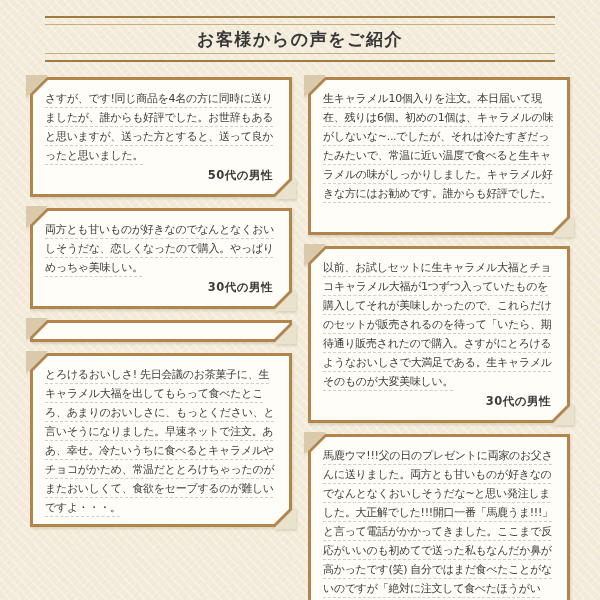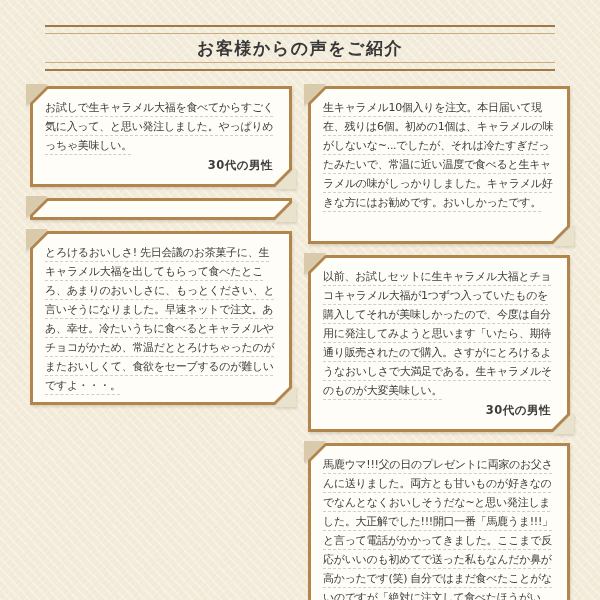--- a/index.html
+++ b/index.html
@@ -16,21 +16,21 @@
   html,body{width:600px;height:600px;}
   body{
     font-family:"DejaVu Sans","Liberation Sans",sans-serif;
     background-color:var(--background);
     background-image:
       repeating-linear-gradient(47deg, rgba(255,255,255,0.30) 0 2px, rgba(0,0,0,0) 2px 7px),
       repeating-linear-gradient(-43deg, rgba(180,160,120,0.05) 0 1px, rgba(0,0,0,0) 1px 5px);
     color:var(--text);
     overflow:hidden;
   }
-  .header{padding-top:25px;border-radius:25px;}
+  .header{padding-top:16px;border-radius:25px;}
   .rule-top{margin:0 45px;height:9px;border-top:2px solid var(--rule-dark);border-bottom:1px solid var(--rule-light);}
   .page-title{
     text-align:center;font-size:17px;font-weight:bold;color:#383838;
     letter-spacing:1.5px;margin:3px 0 2px;
   }
   .rule-bottom{margin:0 45px 15px;height:9px;border-top:1px solid var(--rule-light);border-bottom:2px solid var(--rule-dark);}
 
   .columns{display:flex;gap:16px;padding:0 30px;align-items:flex-start;}
   .column{flex:1 1 0;min-width:0;}
 
@@ -73,21 +73,29 @@
   <h1 class="page-title">お客様からの声をご紹介</h1>
   <div class="rule-bottom"></div>
 </div>
 
 <div class="columns">
 
   <div class="column">
     <div class="card">
       <div class="card-border">
         <div class="card-inner">
-          <p class="note-text">お試しで生キャラメル大福を食べてからすごく気に入って、と思い発注しました。やっぱりめっちゃ美味しい。</p>
+          <p class="note-text">さすが、です!同じ商品を4名の方に同時に送りましたが、誰からも好評でした。お世辞もあると思いますが、送った方とすると、送って良かったと思いました。</p>
+          <p class="note-author">50代の男性</p>
+        </div>
+      </div>
+    </div>
+    <div class="card">
+      <div class="card-border">
+        <div class="card-inner">
+          <p class="note-text">両方とも甘いものが好きなのでなんとなくおいしそうだな、恋しくなったので購入。やっぱりめっちゃ美味しい。</p>
           <p class="note-author">30代の男性</p>
         </div>
       </div>
     </div>
     <div class="card">
       <div class="card-border">
         <div class="card-inner">
         </div>
       </div>
     </div>
@@ -98,29 +106,29 @@
 
         </div>
       </div>
     </div>
   </div>
 
   <div class="column">
     <div class="card">
       <div class="card-border">
         <div class="card-inner">
-          <p class="note-text">生キャラメル10個入りを注文。本日届いて現在、残りは6個。初めの1個は、キャラメルの味がしないな~...でしたが、それは冷たすぎだったみたいで、常温に近い温度で食べると生キャラメルの味がしっかりしました。キャラメル好きな方にはお勧めです。おいしかったです。</p>
+          <p class="note-text">生キャラメル10個入りを注文。本日届いて現在、残りは6個。初めの1個は、キャラメルの味がしないな~...でしたが、それは冷たすぎだったみたいで、常温に近い温度で食べると生キャラメルの味がしっかりしました。キャラメル好きな方にはお勧めです。誰からも好評でした。</p>
           <p class="note-author"></p>
         </div>
       </div>
     </div>
     <div class="card">
       <div class="card-border">
         <div class="card-inner">
-          <p class="note-text">以前、お試しセットに生キャラメル大福とチョコキャラメル大福が1つずつ入っていたものを購入してそれが美味しかったので、今度は自分用に発注してみようと思います「いたら、期待通り販売されたので購入。さすがにとろけるようなおいしさで大満足である。生キャラメルそのものが大変美味しい。</p>
+          <p class="note-text">以前、お試しセットに生キャラメル大福とチョコキャラメル大福が1つずつ入っていたものを購入してそれが美味しかったので、これらだけのセットが販売されるのを待って「いたら、期待通り販売されたので購入。さすがにとろけるようなおいしさで大満足である。生キャラメルそのものが大変美味しい。</p>
           <p class="note-author">30代の男性</p>
         </div>
       </div>
     </div>
     <div class="card">
       <div class="card-border">
         <div class="card-inner">
           <p class="note-text">馬鹿ウマ!!!父の日のプレゼントに両家のお父さんに送りました。両方とも甘いものが好きなのでなんとなくおいしそうだな~と思い発注しました。大正解でした!!!開口一番「馬鹿うま!!!」と言って電話がかかってきました。ここまで反応がいいのも初めてで送った私もなんだか鼻が高かったです(笑) 自分ではまだ食べたことがないのですが「絶対に注文して食べたほうがいい!!!」とも言われました。今度は自分用に発注してみようと思います。</p>
 
         </div>

